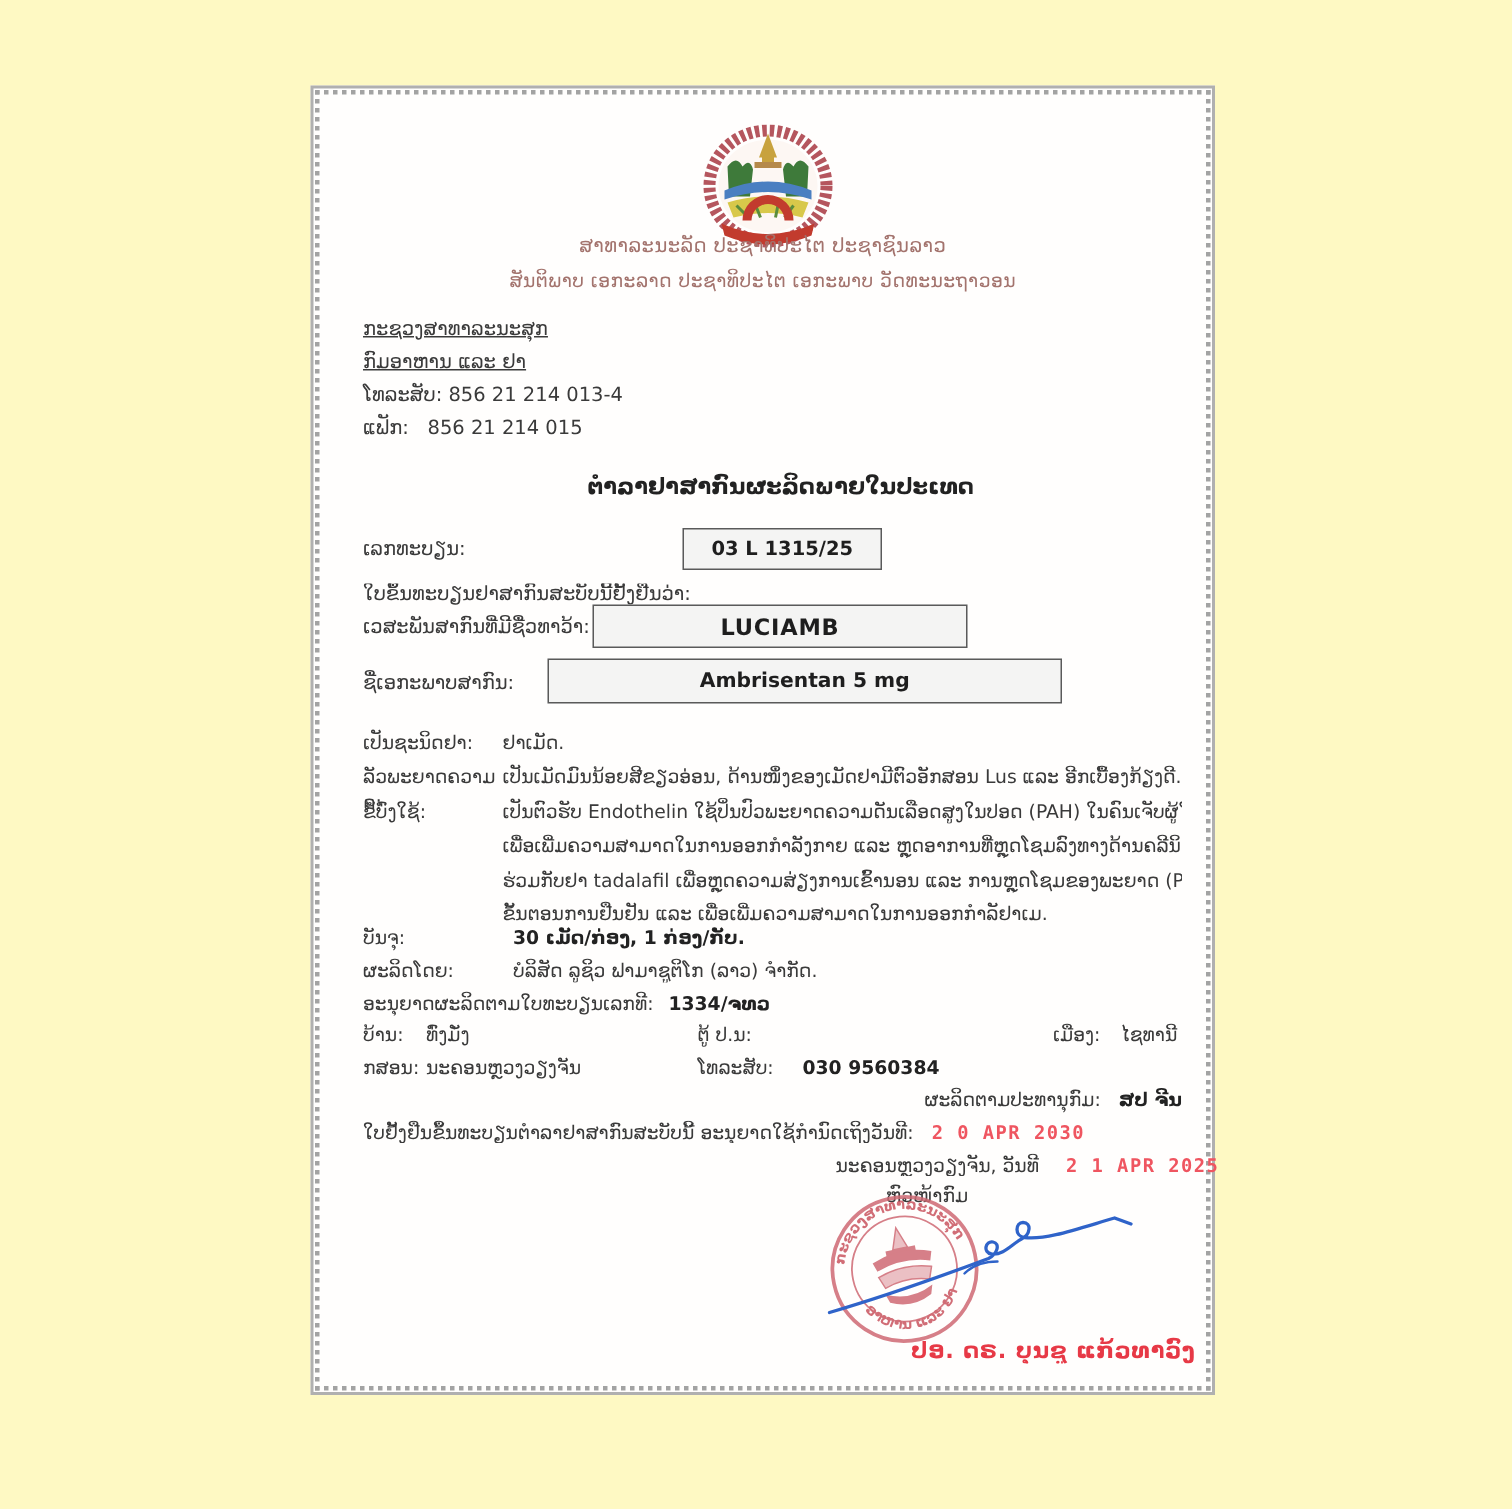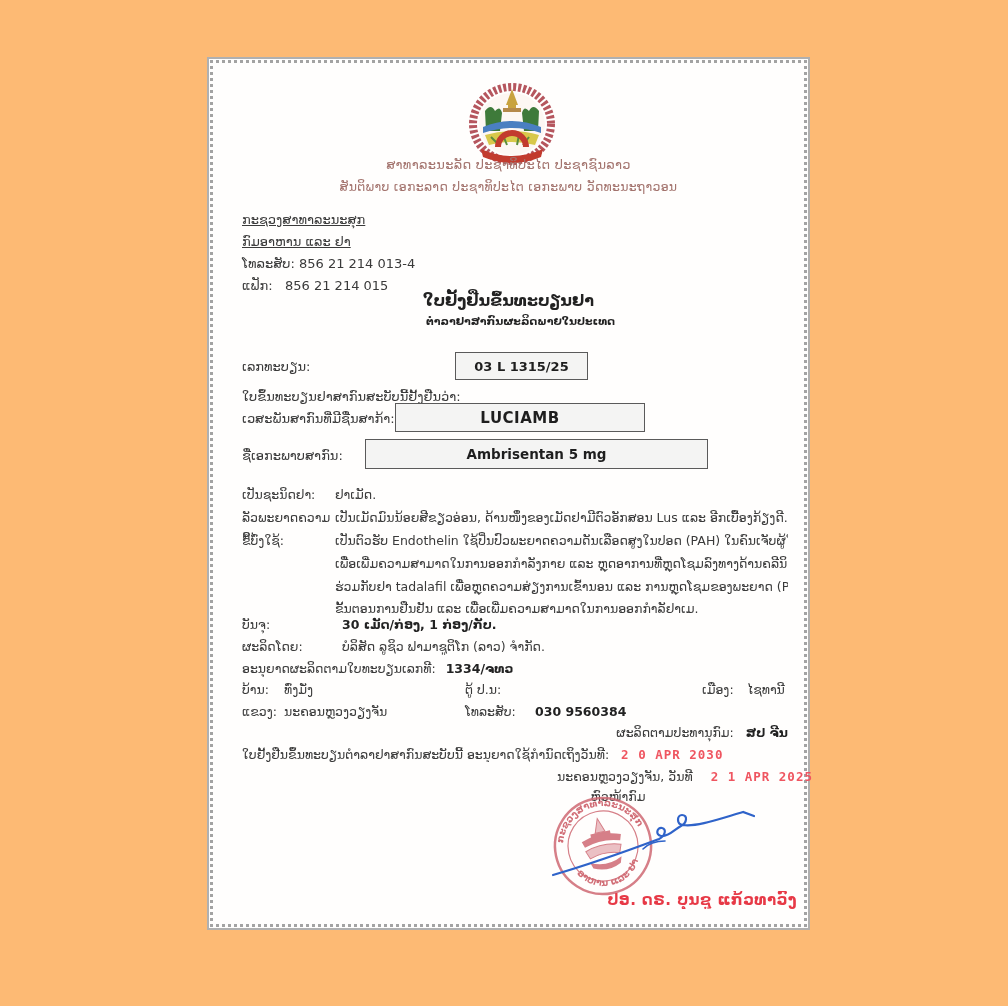--- a/index.html
+++ b/index.html
@@ -1,16 +1,16 @@
 <!DOCTYPE html>
 <html><head>
 <meta charset="utf-8">
 <style>
   html,body{margin:0;padding:0;background:#ffffff;}
-  .canvas{position:relative;width:1008px;height:1006px;background:#fdba74;overflow:hidden;
+  .canvas{position:relative;width:1008px;height:1006px;background:#fef9c3;overflow:hidden;
           font-family:"DejaVu Sans","Liberation Sans",sans-serif;color:#3a3a3a;}
   .page{position:absolute;left:207px;top:57px;width:603px;height:873px;background:#fffefd;
         border:2px solid #b0b0b0;box-sizing:border-box;}
   .page-inner-border{position:absolute;inset:1px;border:3px dotted #a3a3a3;pointer-events:none;}
   .abs{position:absolute;}
   .center{left:0;right:0;text-align:center;}
   .hdr{color:#a3736d;letter-spacing:.3px;}
   .u{text-decoration:underline;}
   .b{font-weight:bold;color:#222;}
   .nw{white-space:nowrap;overflow:hidden;}
@@ -58,28 +58,27 @@
       <div>
         <span>ໂທລະສັບ:</span>
         <span>856 21 214 013-4</span>
       </div>
       <div>
         <span>ແຟັກ:</span>&nbsp;&nbsp;
         <span>856 21 214 015</span>
       </div>
     </div>
 
-    <div class="abs center b" style="top:232px;font-size:16px;">ໃບຢັ້ງຢືນຂຶ້ນທະບຽນຢາ</div>
-    <div class="abs center b" style="top:256px;font-size:11px;padding-left:24px;">ຕຳລາຢາສາກົນຜະລິດພາຍໃນປະເທດ</div>
+    <div class="abs center b" style="top:256px;font-size:15px;padding-left:24px;">ຕຳລາຢາສາກົນຜະລິດພາຍໃນປະເທດ</div>
 
     <div class="abs fs13" style="left:33px;top:300px;">ເລກທະບຽນ:</div>
     <div class="box" style="left:246px;top:293px;width:131px;height:26px;font-size:13px;">03 L 1315/25</div>
 
     <div class="abs fs13 nw" style="left:33px;top:330px;right:20px;">ໃບຂຶ້ນທະບຽນຢາສາກົນສະບັບນີ້ຢັ້ງຢືນວ່າ:</div>
-    <div class="abs fs13" style="left:33px;top:352px;">ເວສະພັນສາກົນທີ່ມີຊື່ນສາກ້າ:</div>
+    <div class="abs fs13" style="left:33px;top:352px;">ເວສະພັນສາກົນທີ່ມີຊື່ວທາວ້າ:</div>
     <div class="box" style="left:186px;top:344px;width:248px;height:27px;font-size:15px;letter-spacing:.5px;">LUCIAMB</div>
 
     <div class="abs fs13" style="left:33px;top:389px;">ຊື່ເອກະພາບສາກົນ:</div>
     <div class="box" style="left:156px;top:380px;width:341px;height:28px;font-size:13.5px;">Ambrisentan 5 mg</div>
 
     <div class="row" style="top:427px;">
       <span class="lbl">ເປັນຊະນິດຢາ:</span>
       <span class="val">ຢາເມັດ.</span>
     </div>
     <div class="row" style="top:450px;">
@@ -117,21 +116,21 @@
     </div>
 
     <div class="abs fs12" style="left:33px;top:623px;right:20px;height:17px;">
       <span class="abs" style="left:0;">ບ້ານ:</span>
       <span class="abs" style="left:42px;">ທົ່ງມັ່ງ</span>
       <span class="abs" style="left:223px;">ຕູ້ ປ.ນ:</span>
       <span class="abs" style="left:460px;">ເມືອງ:</span>
       <span class="abs" style="left:505px;">ໄຊທານີ</span>
     </div>
     <div class="abs fs12" style="left:33px;top:645px;right:20px;height:17px;">
-      <span class="abs" style="left:0;">ແຂວງ:</span>
+      <span class="abs" style="left:0;">ກສອນ:</span>
       <span class="abs" style="left:42px;">ນະຄອນຫຼວງວຽງຈັນ</span>
       <span class="abs" style="left:223px;">ໂທລະສັບ:</span>
       <span class="abs b" style="left:293px;">030 9560384</span>
     </div>
     <div class="abs fs12" style="left:33px;top:666px;right:20px;height:17px;text-align:right;">
       <span>ຜະລິດຕາມປະທານຸກົມ:</span>
       <span class="b" style="margin-left:8px;">ສປ ຈີນ</span>
     </div>
 
     <div class="abs fs12 nw" style="left:33px;top:688px;right:8px;">

